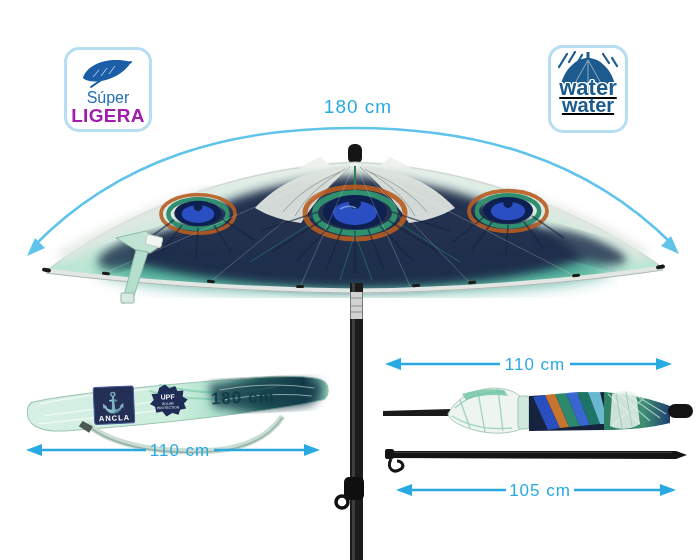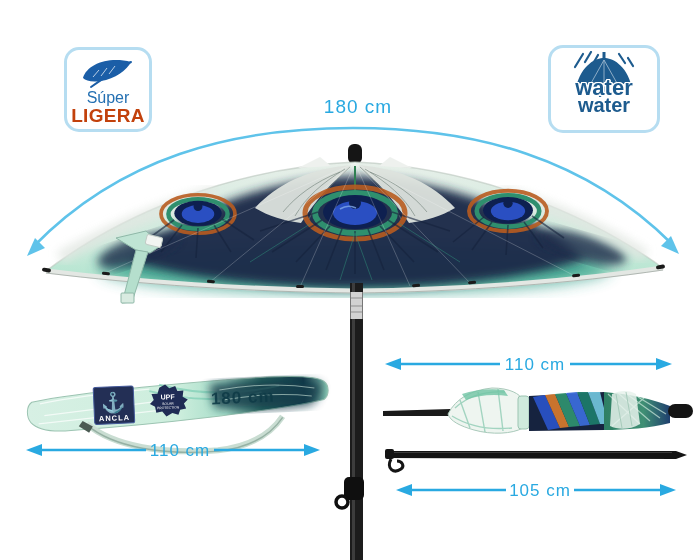--- a/index.html
+++ b/index.html
@@ -2,22 +2,22 @@
 <html><head>
 <meta charset="utf-8">
 <style>
   html,body{margin:0;padding:0;background:#fff;}
   .stage{position:relative;width:700px;height:560px;background:#fff;overflow:hidden;
          font-family:"Liberation Sans",sans-serif;}
   .badge{position:absolute;background:#fff;border:3px solid #b6ddf1;border-radius:15px;
          display:flex;flex-direction:column;align-items:center;box-sizing:border-box;}
   .badge-light{left:64px;top:47px;width:88px;height:85px;padding-top:5px;}
   .badge-light .l1{color:#2470b2;font-size:16px;line-height:17px;}
-  .badge-light .l2{color:#c2410c;font-weight:bold;font-size:19px;line-height:20px;letter-spacing:.3px;}
-  .badge-wp{left:548px;top:45px;width:112px;height:88px;padding-top:3px;}
+  .badge-light .l2{color:#a21caf;font-weight:bold;font-size:19px;line-height:20px;letter-spacing:.3px;}
+  .badge-wp{left:548px;top:45px;width:80px;height:88px;padding-top:3px;text-decoration:underline;}
   .badge-wp .l1{margin-top:-20px;font-weight:bold;font-size:22px;line-height:21px;color:#1d5b8e;
      text-shadow:-1.5px 0 #fff,1.5px 0 #fff,0 -1.5px #fff,0 1.5px #fff,1px 1px #fff,-1px -1px #fff,1px -1px #fff,-1px 1px #fff;}
   .badge-wp .l2{font-weight:bold;font-size:20px;line-height:19px;color:#1d5b8e;margin-top:-2px;}
   svg text{font-family:"Liberation Sans",sans-serif;}
   .measure-label{fill:#29a9e1;font-size:17px;font-weight:500;letter-spacing:1px;}
   .measure-label-big{fill:#29a9e1;font-size:19px;font-weight:500;letter-spacing:1px;}
 </style>
 </head>
 <body>
 

